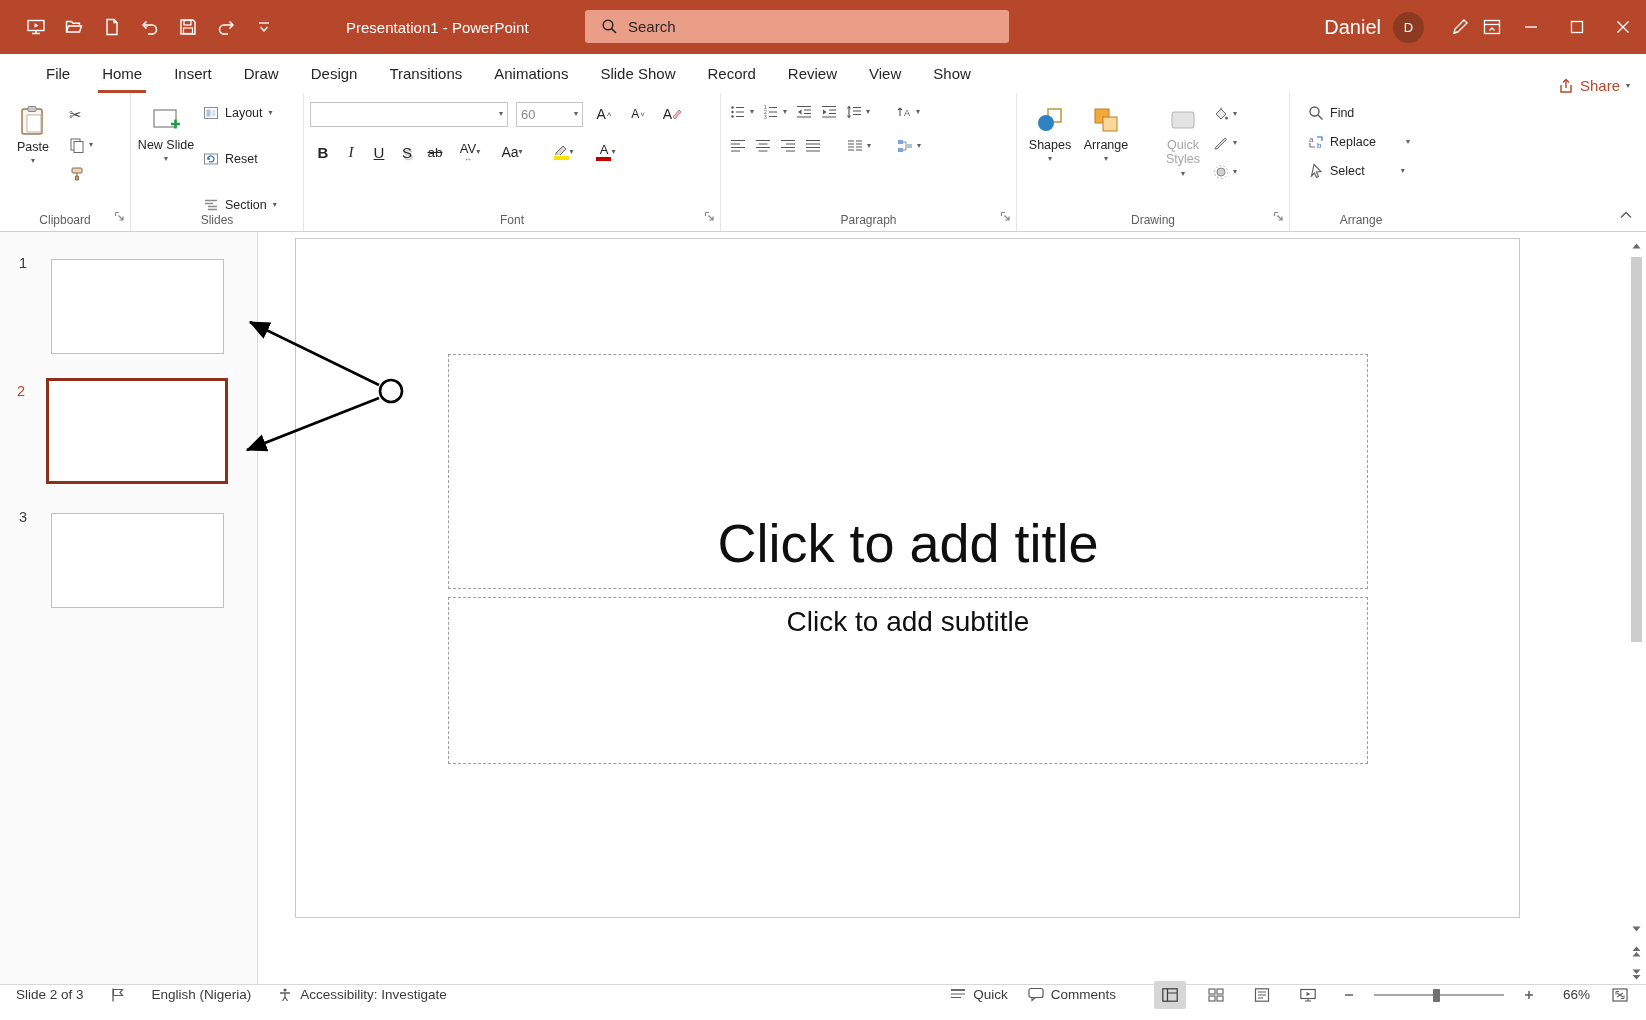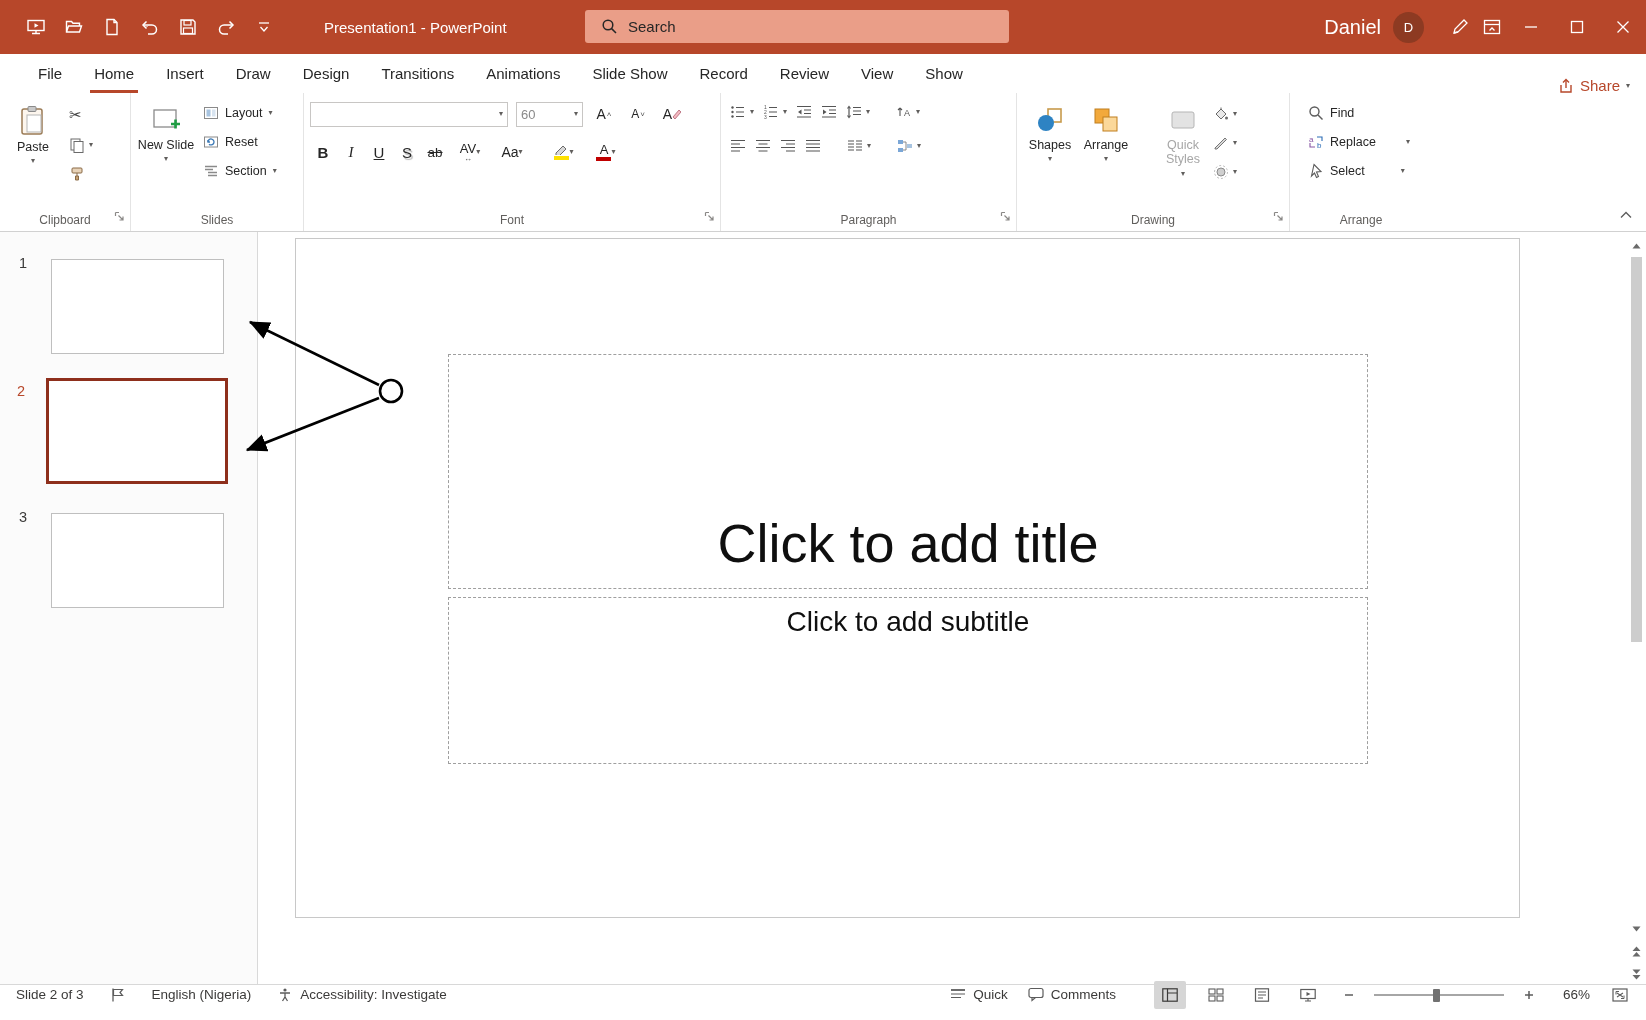--- a/index.html
+++ b/index.html
@@ -4,30 +4,30 @@
 <style>
   * { box-sizing: border-box; margin: 0; padding: 0; }
   body { font-family: "Liberation Sans", sans-serif; background: #fff; }
   .window { position: relative; width: 1646px; height: 1020px; background: #fff; overflow: hidden; }
 
   
   .titlebar { position: absolute; top: 0; left: 0; right: 0; height: 54px; background: #b7472a; display: flex; align-items: center; color: #fff; }
   .qat { display: flex; align-items: center; gap: 6px; padding-left: 20px; }
   .tbtn { width: 32px; height: 32px; display: flex; align-items: center; justify-content: center; flex: none; }
   .tbtn svg { display: block; }
-  .title-text { margin-left: 44px; font-size: 15px; white-space: nowrap; }
+  .title-text { margin-left: 66px; font-size: 15px; white-space: nowrap; }
   .search-box { position: absolute; left: 585px; top: 10px; width: 424px; height: 33px; background: #ea9e88; border-radius: 3px; display: flex; align-items: center; color: #262626; font-size: 15px; }
   .search-box svg { margin: 0 10px 0 16px; }
   .tb-right { position: absolute; right: 0; top: 0; height: 54px; display: flex; align-items: center; }
   .user-name { font-size: 20px; margin-right: 12px; }
   .avatar { width: 31px; height: 31px; border-radius: 50%; background: #8d3a22; color: #fff; font-size: 13px; display: flex; align-items: center; justify-content: center; margin-right: 20px; }
   .winbtn { width: 46px; height: 54px; display: flex; align-items: center; justify-content: center; }
 
   
-  .tabrow { position: absolute; top: 54px; left: 0; right: 0; height: 39px; background: #fff; display: flex; align-items: stretch; padding-left: 22px; font-size: 15px; color: #262626; }
+  .tabrow { position: absolute; top: 54px; left: 0; right: 0; height: 39px; background: #fff; display: flex; align-items: stretch; padding-left: 30px; font-size: 15px; color: #262626; }
   .tab { padding: 0 16px; display: flex; align-items: center; position: relative; white-space: nowrap; }
   .tab.active::after { content: ""; position: absolute; left: 12px; right: 12px; bottom: 0; height: 3px; background: #b7472a; }
   .share-area { position: absolute; right: 16px; top: 54px; height: 39px; display: flex; align-items: center; gap: 6px; color: #b7472a; font-size: 15px; margin-top: 12px; }
 
   
   .ribbon { position: absolute; top: 93px; left: 0; right: 0; height: 139px; background: #fff; border-bottom: 1px solid #d1d1d1; display: flex; }
   .group { position: relative; height: 100%; border-right: 1px solid #e4e4e4; padding: 8px 6px 22px 6px; flex: none; }
   .group-label { position: absolute; bottom: 4px; left: 0; right: 0; text-align: center; font-size: 12px; color: #605e5c; }
   .launcher { position: absolute; bottom: 5px; right: 5px; }
   .bigbtn { display: flex; flex-direction: column; align-items: center; width: 54px; padding-top: 4px; gap: 3px; font-size: 12.5px; color: #262626; text-align: center; line-height: 1.15; }
@@ -246,21 +246,21 @@
     <div class="group" style="width:173px;">
       <div class="row" style="gap:4px; align-items:flex-start;">
         <div class="bigbtn" style="width:58px;">
           <svg width="30" height="30" viewBox="0 0 30 30">
               <rect x="3" y="5" width="22" height="17" fill="#fff" stroke="#8a8a8a" stroke-width="1.3"></rect>
               <path d="M20 19h9M24.5 14.5v9" stroke="#1f9d44" stroke-width="2.6"></path>
             </svg>
           <span>New Slide</span>
           <span class="chev">▾</span>
         </div>
-        <div class="col" style="gap:5px;">
+        <div class="col" style="gap:22px;">
           <div class="lblbtn">
             <svg class="icon16" width="16" height="16" viewBox="0 0 16 16">
                 <rect x="1.5" y="2.5" width="13" height="11" fill="#fff" stroke="#8a8a8a"></rect>
                 <rect x="3.5" y="4.5" width="4" height="7" fill="#a8c4e0"></rect>
                 <rect x="9" y="4.5" width="3.5" height="7" fill="#d8e4f0"></rect>
               </svg>
             <span>Layout</span>
             <span class="chev">▾</span>
           </div>
           <div class="lblbtn">

